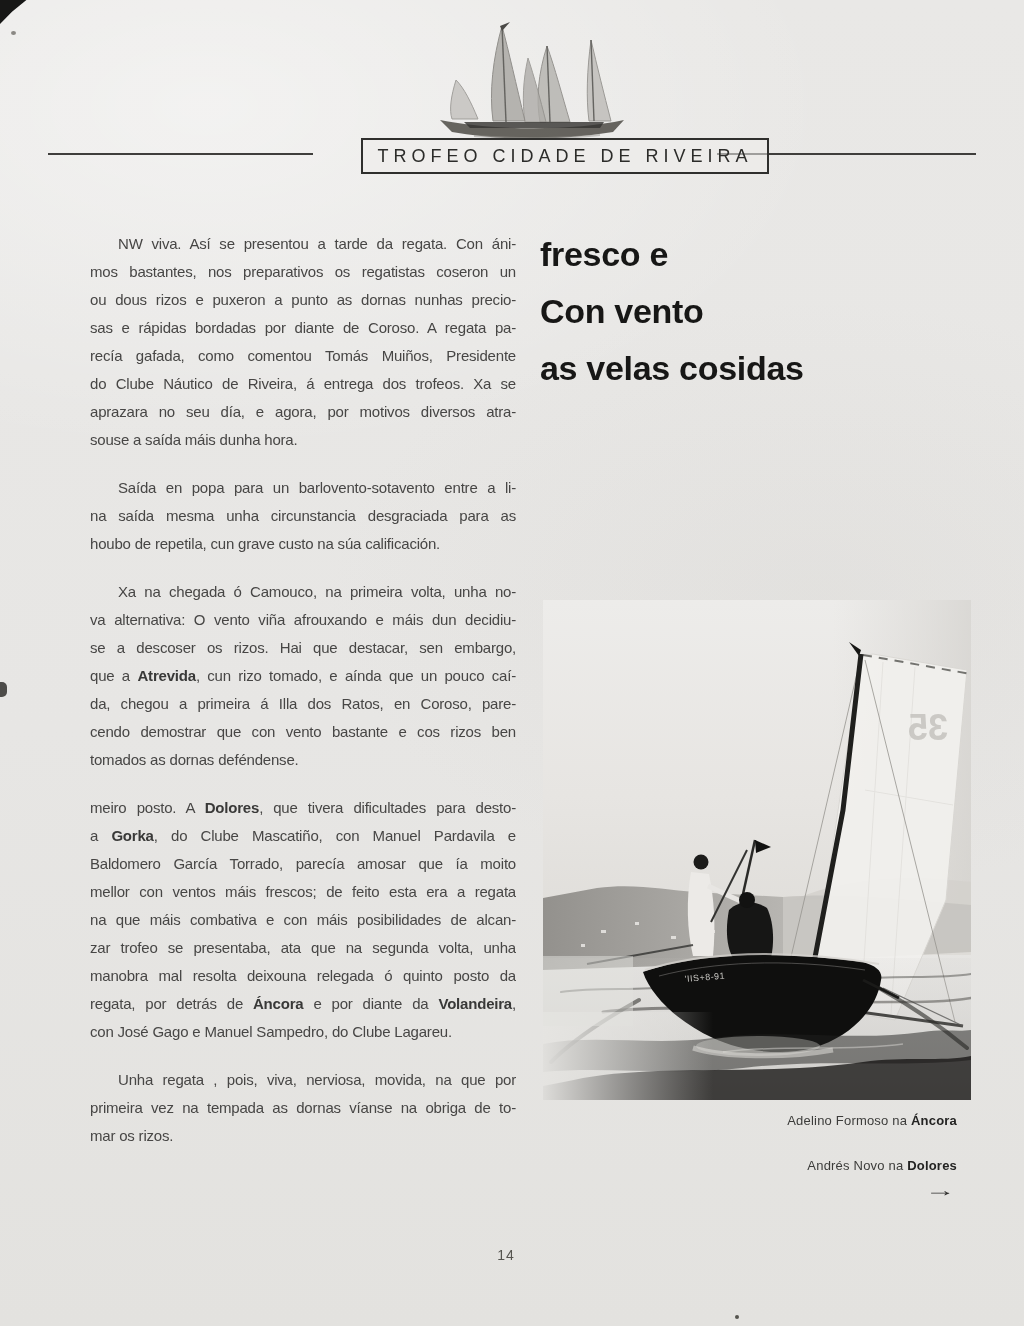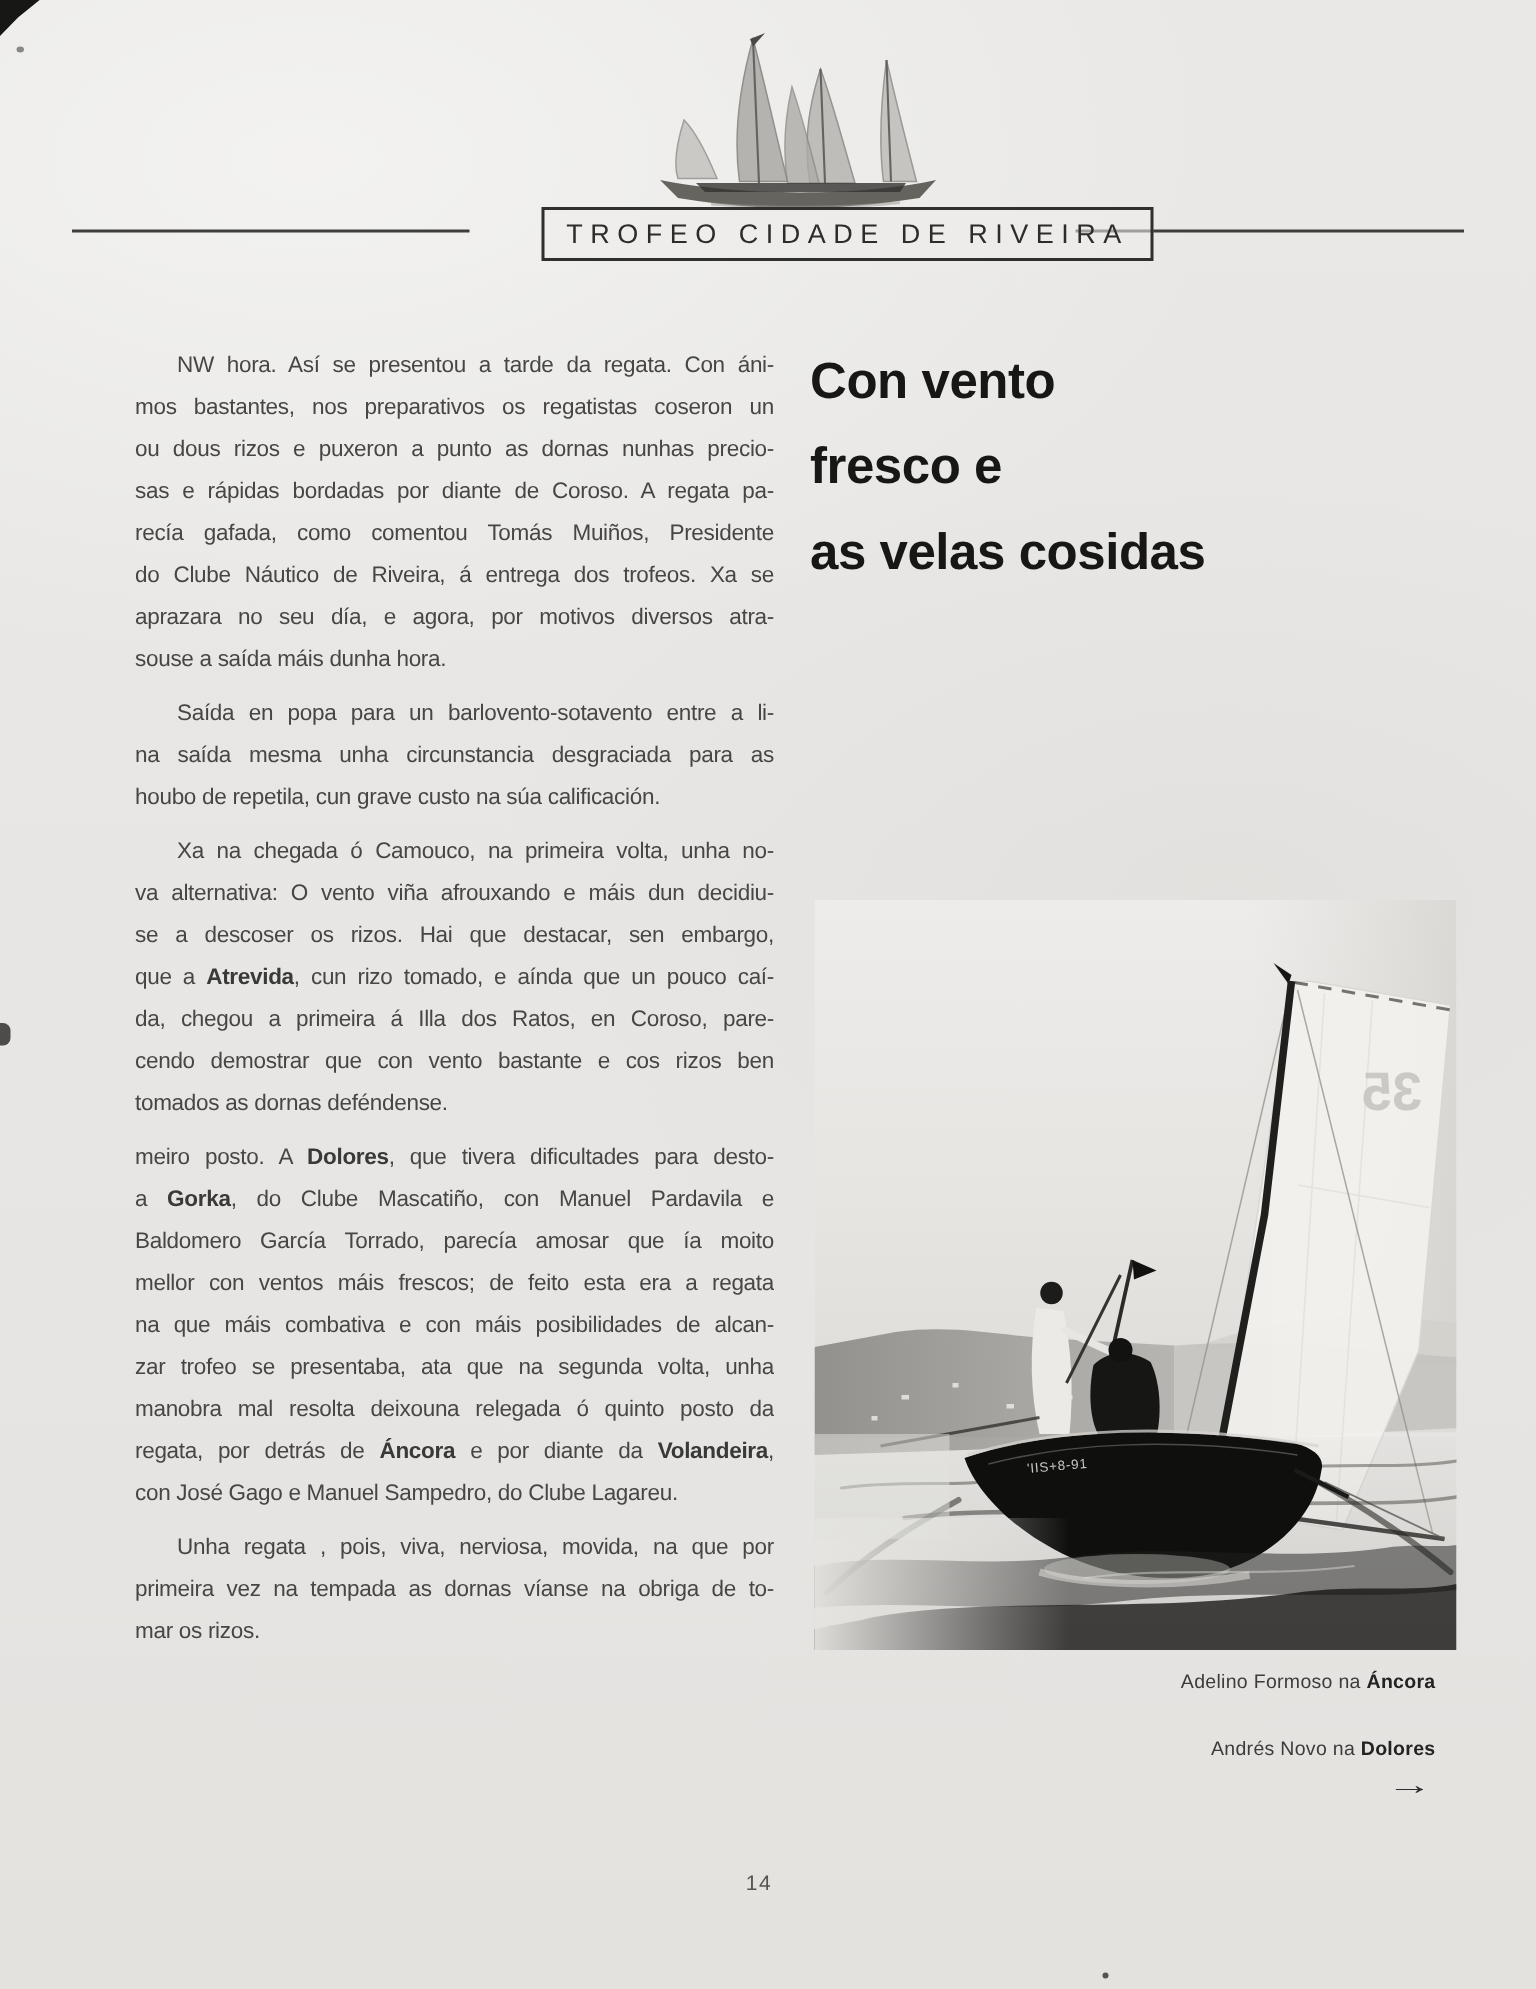--- a/index.html
+++ b/index.html
@@ -32,21 +32,21 @@
     position:absolute;left:313px;top:138px;width:404px;height:32px;
     border:2px solid #2f2f2d;background:rgba(238,237,235,.55);
     display:flex;align-items:center;justify-content:center;margin-left:48px;
   }
   .title-box span{
     font-size:18px;letter-spacing:5px;color:#2c2c2a;white-space:nowrap;
   }
 
   
   .article-col{position:absolute;left:90px;top:230px;width:426px;color:#474645;}
-  .para + .para{margin-top:8px;}
+  .para + .para{margin-top:20px;}
   .line{
     height:28px;line-height:28px;font-size:15px;letter-spacing:-.2px;
     text-align:justify;text-align-last:justify;overflow:hidden;white-space:normal;
   }
   .line.last{text-align-last:left;}
   .line.first{text-indent:28px;}
   .line b{color:#39393७;}
   .line b{color:#393938;font-weight:bold;}
 
   
@@ -107,21 +107,21 @@
   </svg>
 
   <div class="rule left"></div>
   <div class="rule right"></div>
   <div class="title-box">
     <span>TROFEO CIDADE DE RIVEIRA</span>
   </div>
 
   <div class="article-col">
     <div class="para">
-        <div class="line first"><span>NW hora. Así se presentou a tarde da regata. Con áni-</span></div>
+        <div class="line first"><span>NW viva. Así se presentou a tarde da regata. Con áni-</span></div>
         <div class="line"><span>mos bastantes, nos preparativos os regatistas coseron un</span></div>
         <div class="line"><span>ou dous rizos e puxeron a punto as dornas nunhas precio-</span></div>
         <div class="line"><span>sas e rápidas bordadas por diante de Coroso. A regata pa-</span></div>
         <div class="line"><span>recía gafada, como comentou Tomás Muiños, Presidente</span></div>
         <div class="line"><span>do Clube Náutico de Riveira, á entrega dos trofeos. Xa se</span></div>
         <div class="line"><span>aprazara no seu día, e agora, por motivos diversos atra-</span></div>
         <div class="line last"><span>souse a saída máis dunha hora.</span></div>
       </div>
     <div class="para">
         <div class="line first"><span>Saída en popa para un barlovento-sotavento entre a li-</span></div>
@@ -149,22 +149,22 @@
         <div class="line last"><span>con José Gago e Manuel Sampedro, do Clube Lagareu.</span></div>
       </div>
     <div class="para">
         <div class="line first"><span>Unha regata , pois, viva, nerviosa, movida, na que por</span></div>
         <div class="line"><span>primeira vez na tempada as dornas víanse na obriga de to-</span></div>
         <div class="line last"><span>mar os rizos.</span></div>
       </div>
   </div>
 
   <div class="headline">
+    <div>fresco e</div>
     <div>Con vento</div>
-    <div>fresco e</div>
     <div>as velas cosidas</div>
   </div>
 
   <div class="photo">
     <svg width="428" height="500" viewBox="0 0 428 500">
       <defs>
         <linearGradient id="sky" x1="0" y1="0" x2="0" y2="1">
           <stop offset="0" stop-color="#edecea"></stop>
           <stop offset=".55" stop-color="#e7e5e2"></stop>
           <stop offset="1" stop-color="#dedcd8"></stop>

